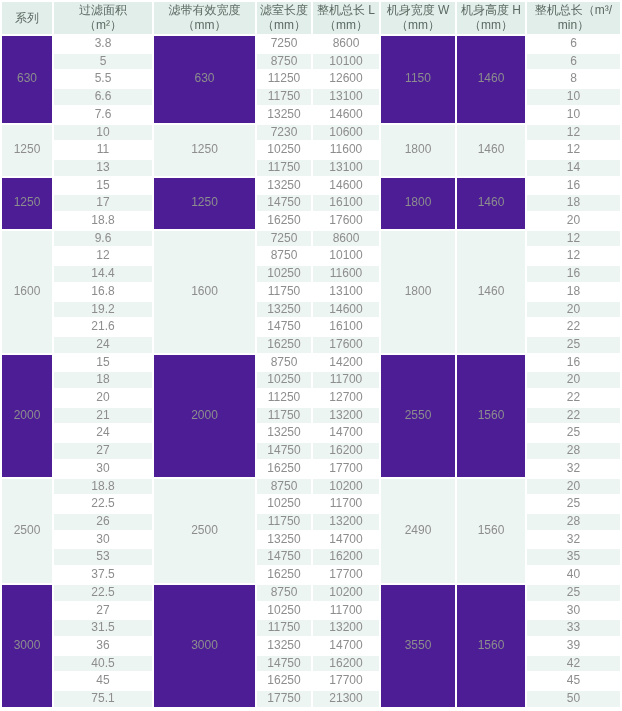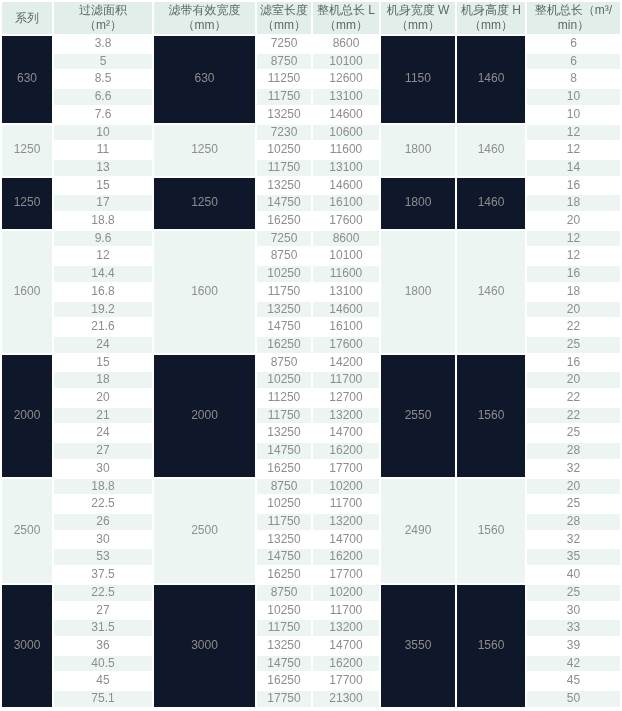--- a/index.html
+++ b/index.html
@@ -38,21 +38,21 @@
     font-size:12px;
     line-height:15.7px;
     height:15.7px;
     text-align:center;
     vertical-align:middle;
     padding:0;
     overflow:hidden;
     white-space:nowrap;
   }
   td.t{background:var(--row-tint);}      
-  td.m{background:#0f172a;}              
+  td.m{background:#4c1d95;}              
   td.mt{background:var(--row-tint);}     
   .hl{display:block;}
 </style>
 </head>
 <body>
 
 <div class="page">
   <table class="spec">
     <colgroup>
       <col style="width:50px">
@@ -110,21 +110,21 @@
           <td class="m" rowspan="5">1460</td>
           <td>6</td>
         </tr>
         <tr>
           <td class="t">5</td>
           <td class="t">8750</td>
           <td class="t">10100</td>
           <td class="t">6</td>
         </tr>
         <tr>
-          <td>8.5</td>
+          <td>5.5</td>
           <td>11250</td>
           <td>12600</td>
           <td>8</td>
         </tr>
         <tr>
           <td class="t">6.6</td>
           <td class="t">11750</td>
           <td class="t">13100</td>
           <td class="t">10</td>
         </tr>

